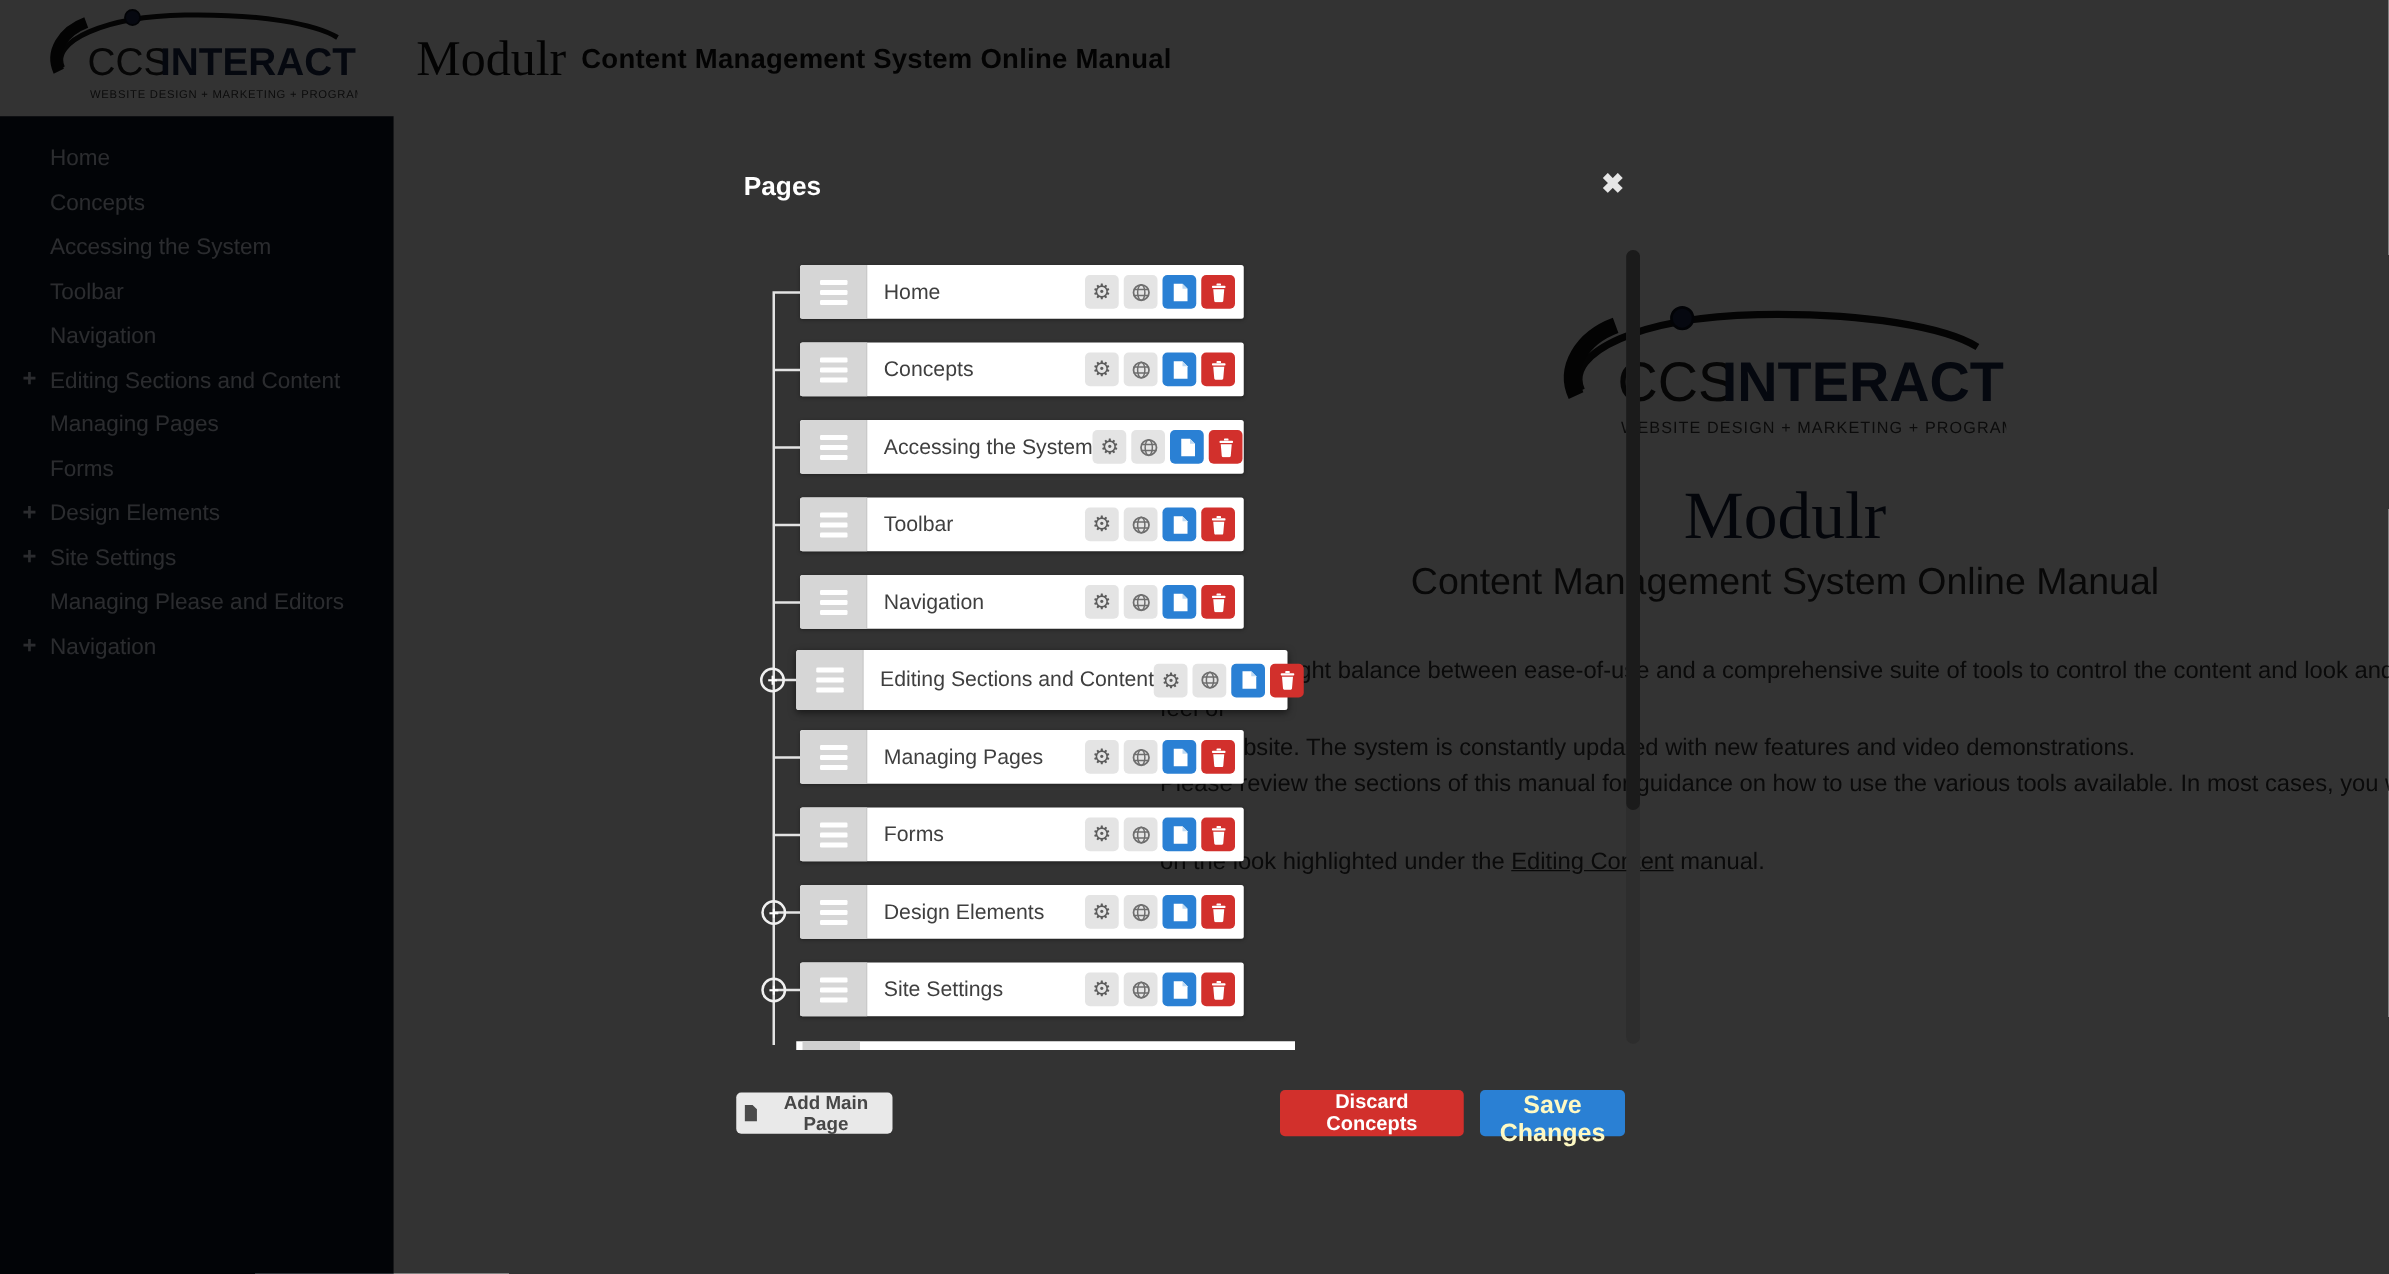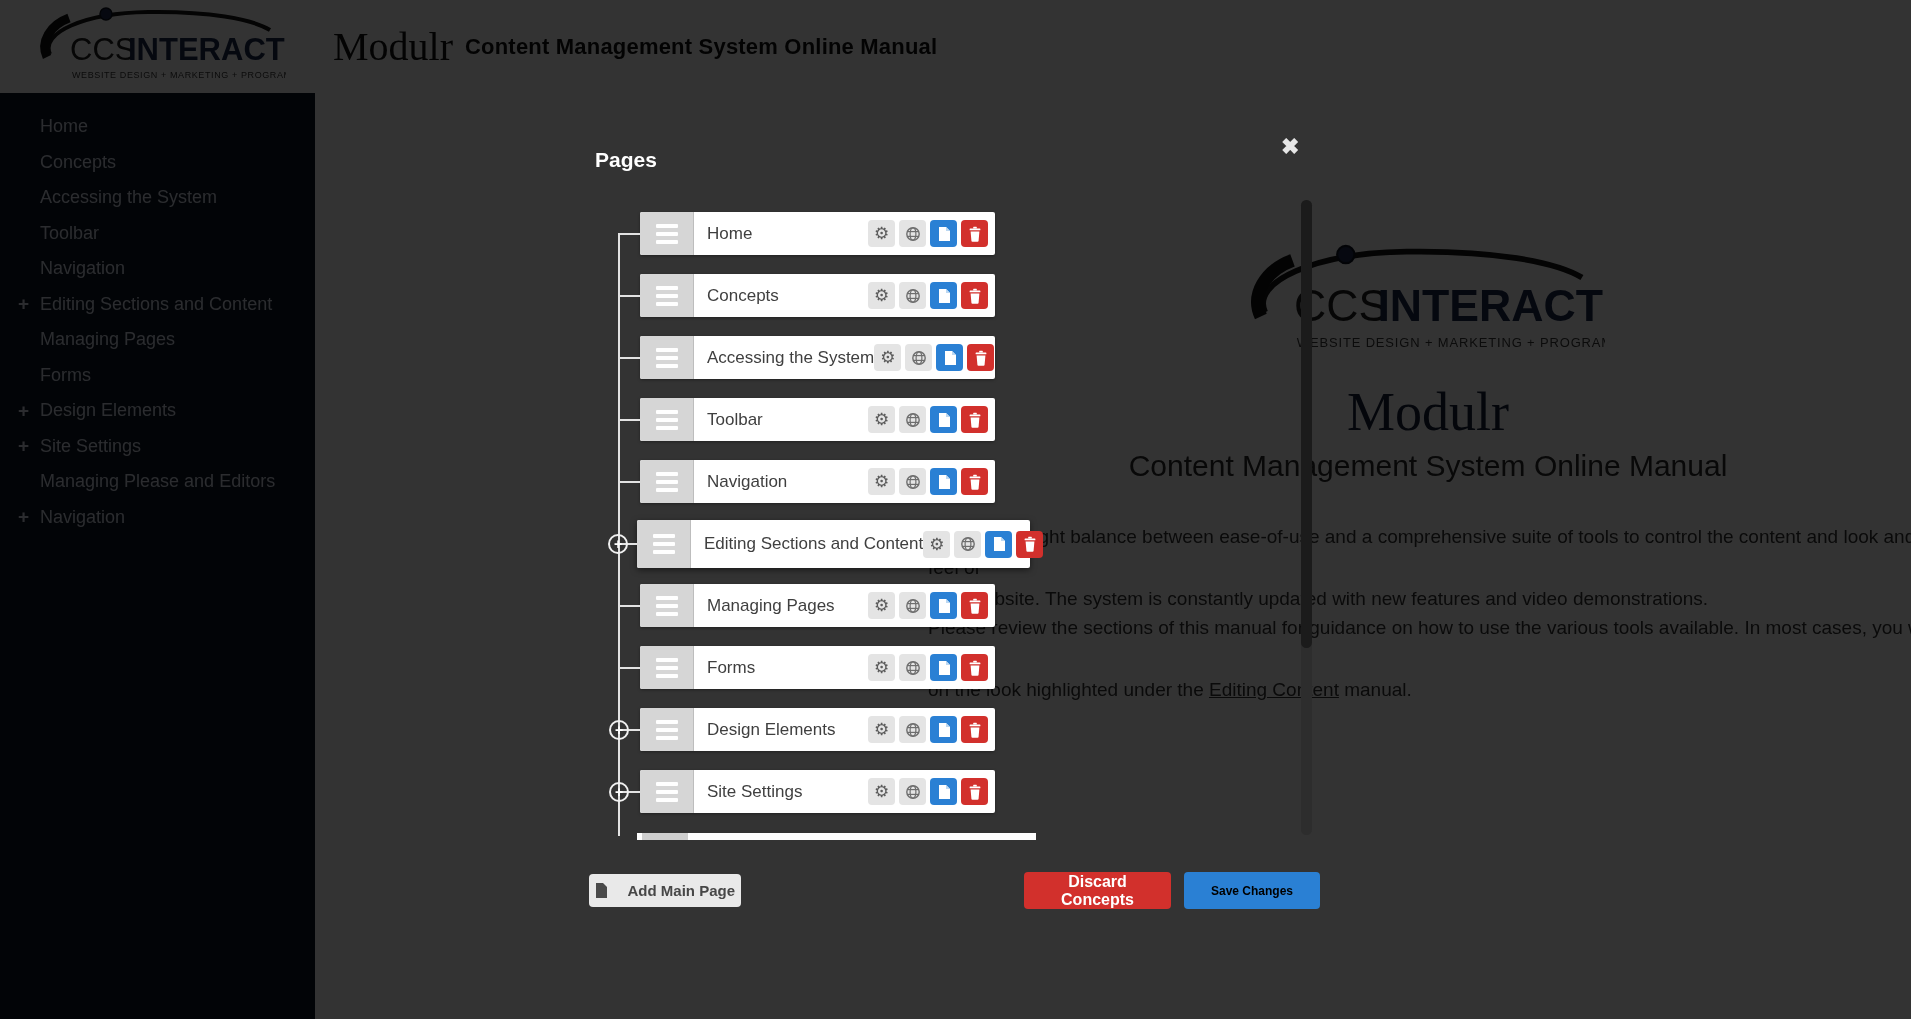--- a/index.html
+++ b/index.html
@@ -35,21 +35,21 @@
   #bg-title{top:288px;font-family:"Liberation Serif",serif;font-size:54px;}
   #bg-subtitle{top:356px;font-size:30px;color:#2b2b2b;font-family:"Liberation Sans",sans-serif;}
   .bg-par{position:absolute;left:613px;width:1015px;font-size:19px;line-height:31px;color:#333;}
   #bg-par1{top:428px;}
   #bg-par2{top:519px;}
   .bg-par a{color:#333;text-decoration:underline;}
   
   #overlay{position:absolute;inset:0;background:rgba(0,0,0,0.8);z-index:10;}
   
   #modal{position:absolute;inset:0;z-index:20;}
-  #modal-title{position:absolute;left:595px;top:148px;color:#fff;font-size:21px;font-weight:bold;}
+  #modal-title{position:absolute;left:595px;top:138px;color:#fff;font-size:21px;font-weight:bold;}
   #modal-close{position:absolute;left:1281px;top:136px;color:#e6e6e6;font-size:22px;font-weight:bold;cursor:pointer;line-height:1;}
   #tree-vline{position:absolute;left:618px;top:233px;width:2px;height:603px;background:#e3e3e3;}
   .prow{
     position:absolute;left:640px;width:355px;height:43px;background:#fff;border-radius:2px;
     display:flex;align-items:stretch;box-shadow:0 1px 3px rgba(0,0,0,.35);
   }
   .prow.wide{left:637px;width:393px;height:48px;box-shadow:0 2px 6px rgba(0,0,0,.5);}
   .stub{position:absolute;left:-20px;top:50%;margin-top:-1px;width:20px;height:2px;background:#e3e3e3;}
   .wide .stub{left:-17px;width:17px;}
   .circle{
@@ -73,24 +73,24 @@
   .ib.gray{background:#e4e4e4;color:#5c5c5c;}
   .ib.gray .g{font-size:17px;line-height:1;}
   .ib.blue{background:#2a80d4;}
   .ib.red{background:#d2302c;}
   #partial-row{position:absolute;left:637px;top:833px;width:399px;height:7px;background:#fff;overflow:hidden;}
   #partial-row .ph{position:absolute;left:5px;top:0;width:46px;height:7px;background:#cfcfcf;}
   #modal-scrollbar{position:absolute;left:1301px;top:200px;width:11px;height:635px;background:#2d2d2d;border-radius:6px;}
   #modal-scroll-thumb{position:absolute;left:0;top:0;width:11px;height:448px;background:#1b1b1b;border-radius:6px;}
   
   .mbtn{position:absolute;border:none;border-radius:4px;cursor:pointer;font-family:"Liberation Sans",sans-serif;font-weight:bold;}
-  #btn-add{left:589px;top:874px;width:152px;height:33px;background:#e9e9e9;color:#474747;font-size:15px;
-    display:flex;align-items:center;justify-content:space-between;gap:8px;}
+  #btn-add{left:589px;top:874px;width:125px;height:33px;background:#e9e9e9;color:#474747;font-size:15px;
+    display:flex;align-items:center;justify-content:center;gap:8px;}
   #btn-discard{left:1024px;top:872px;width:147px;height:37px;background:#d2302c;color:#fff;font-size:16px;}
-  #btn-save{left:1184px;top:872px;width:136px;height:37px;background:#2a80d4;color:#000000;font-size:12px;}
+  #btn-save{left:1184px;top:872px;width:116px;height:37px;background:#2a80d4;color:#fef9c3;font-size:20px;}
 </style>
 </head>
 <body>
 
 <div id="header">
   <svg id="header-logo" class="logo-svg" width="250" height="84" viewBox="0 0 250 84">
     <path d="M 14 48 C 4 27, 48 7, 112 6 C 172 5, 216 13, 234 24" fill="none" stroke="#161616" stroke-width="4"></path>
     <path d="M 11 51 C 4 36, 14 19, 33 12" fill="none" stroke="#121212" stroke-width="9"></path>
     <circle cx="70" cy="8" r="6" fill="#1e2a4f" stroke="#0c1220" stroke-width="1.5"></circle>
     <text x="34" y="54" font-family="Liberation Sans, sans-serif" font-size="31" fill="#222222">CCS</text>

